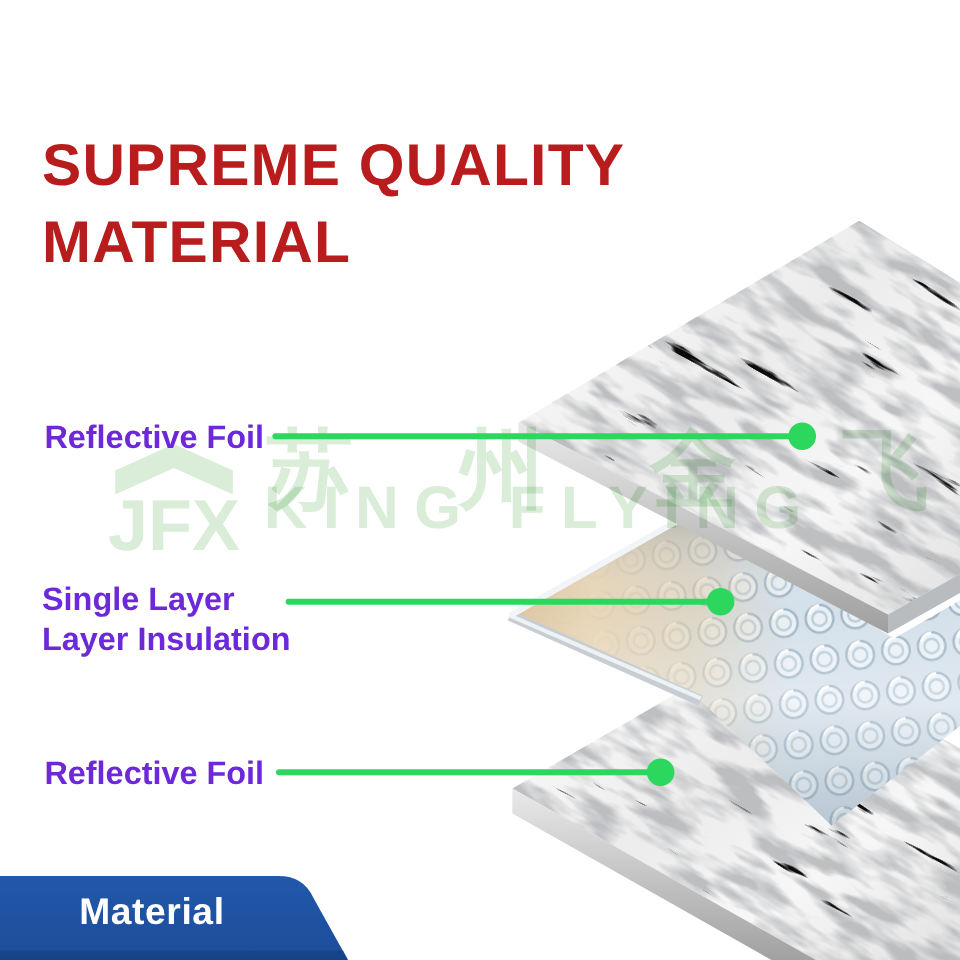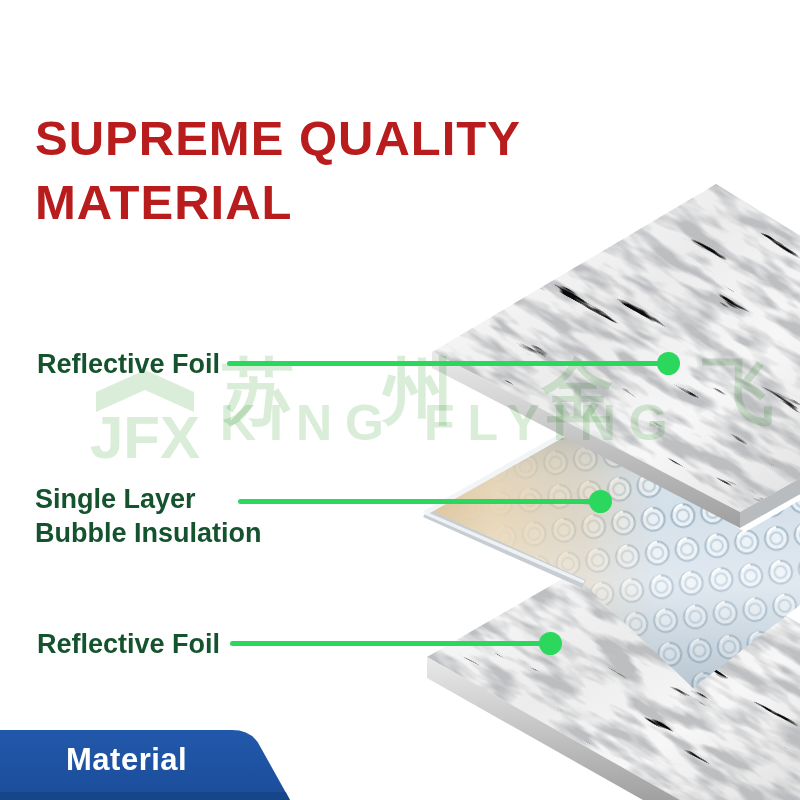--- a/index.html
+++ b/index.html
@@ -10,21 +10,21 @@
   #scene{position:absolute;left:0;top:0;}
   
   .title{position:absolute;left:35px;top:106px;color:#b91c1c;font-weight:700;
          font-size:49px;line-height:64px;letter-spacing:1px;white-space:nowrap;}
   
   .wm{position:absolute;mix-blend-mode:multiply;color:#d9edd8;pointer-events:none;}
   .wm-cn{left:222px;top:344px;font-size:72px;font-weight:700;letter-spacing:88px;white-space:nowrap;}
   .wm-en{left:220px;top:394px;font-size:50px;font-weight:700;letter-spacing:13px;white-space:nowrap;}
   .wm-logo{left:70px;top:370px;}
   
-  .callout-label{position:absolute;color:#14532d;font-weight:700;font-size:27px;line-height:34px;white-space:nowrap;}
+  .callout-label{position:absolute;color:#6d28d9;font-weight:700;font-size:27px;line-height:34px;white-space:nowrap;}
   .leader{position:absolute;height:5px;background:#2bd75c;border-radius:3px;}
   .dot{position:absolute;width:23px;height:23px;border-radius:50%;background:#2bd75c;}
   #cl1{left:37px;top:347px;}
   #ld1{left:227px;top:361px;width:445px;}
   #dt1{left:657px;top:352px;}
   #cl2{left:35px;top:482px;}
   #ld2{left:238px;top:499px;width:368px;}
   #dt2{left:589px;top:490px;}
   #cl3{left:37px;top:627px;}
   #ld3{left:230px;top:641px;width:325px;}
@@ -132,21 +132,21 @@
   </div>
 
   <div id="cl1" class="callout-label">
     <div>Reflective Foil</div>
   </div>
   <div id="ld1" class="leader"></div>
   <div id="dt1" class="dot"></div>
 
   <div id="cl2" class="callout-label">
     <div>Single Layer</div>
-    <div>Bubble Insulation</div>
+    <div>Layer Insulation</div>
   </div>
   <div id="ld2" class="leader"></div>
   <div id="dt2" class="dot"></div>
 
   <div id="cl3" class="callout-label">
     <div>Reflective Foil</div>
   </div>
   <div id="ld3" class="leader"></div>
   <div id="dt3" class="dot"></div>
 

